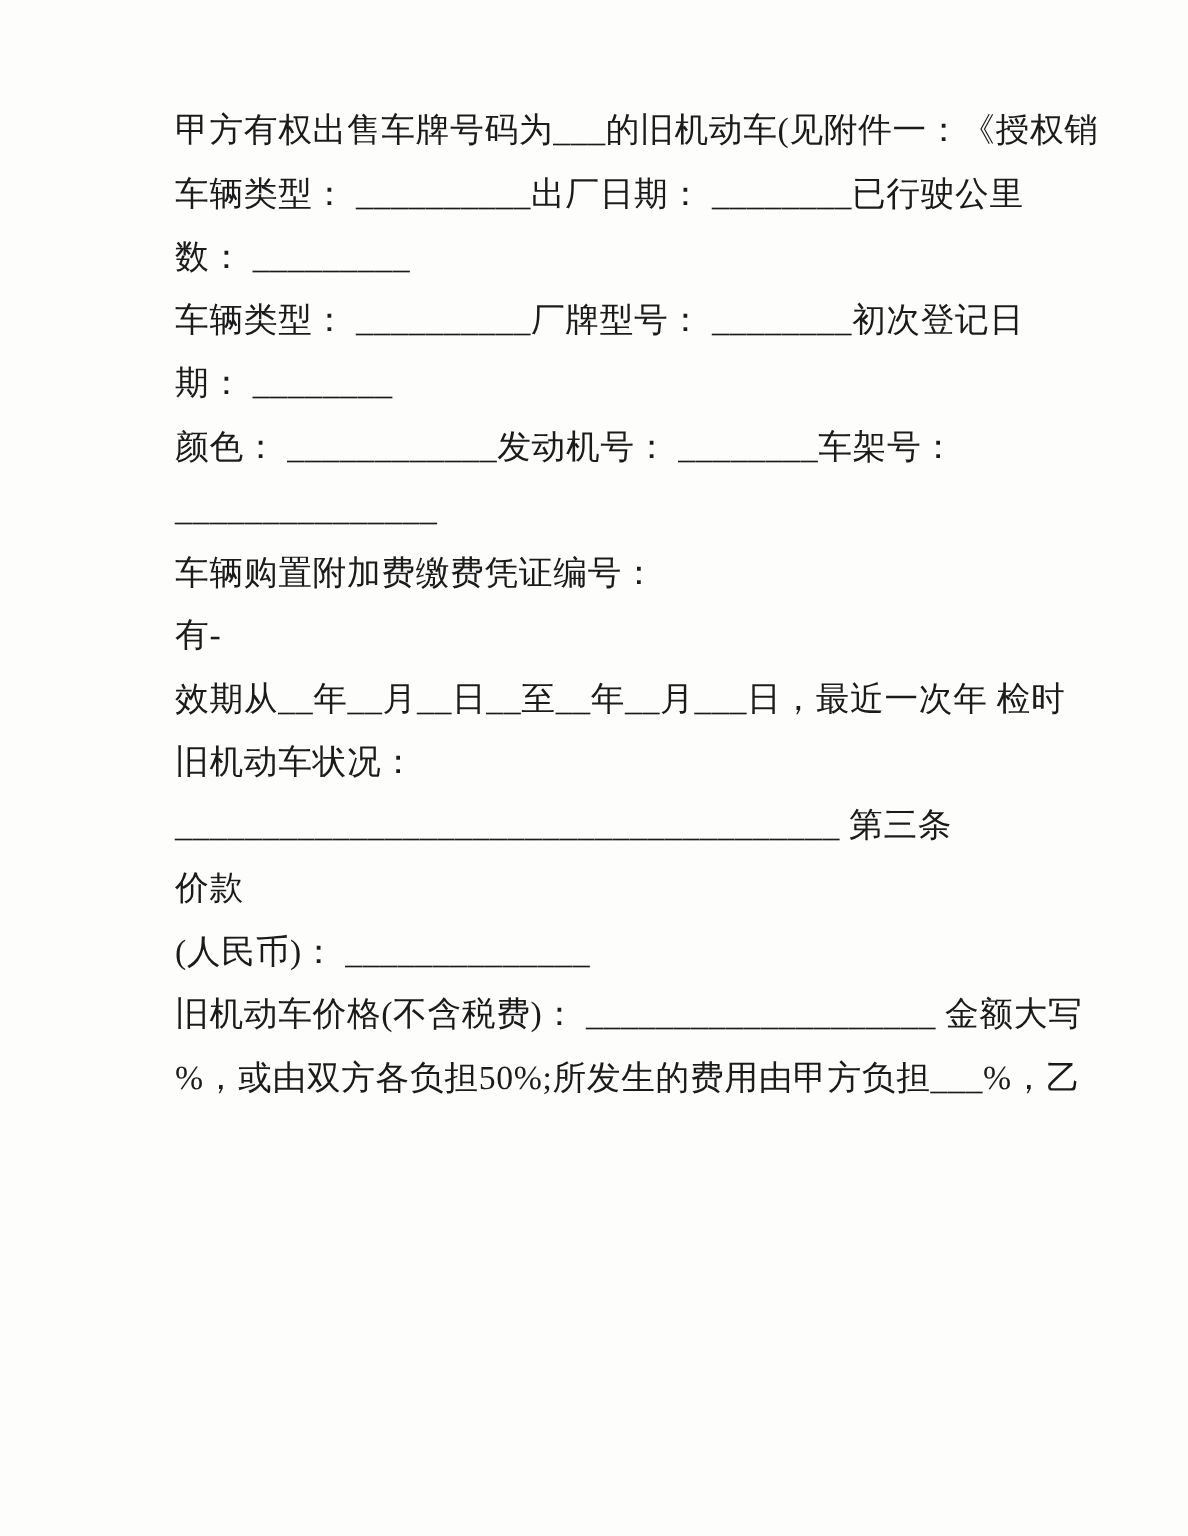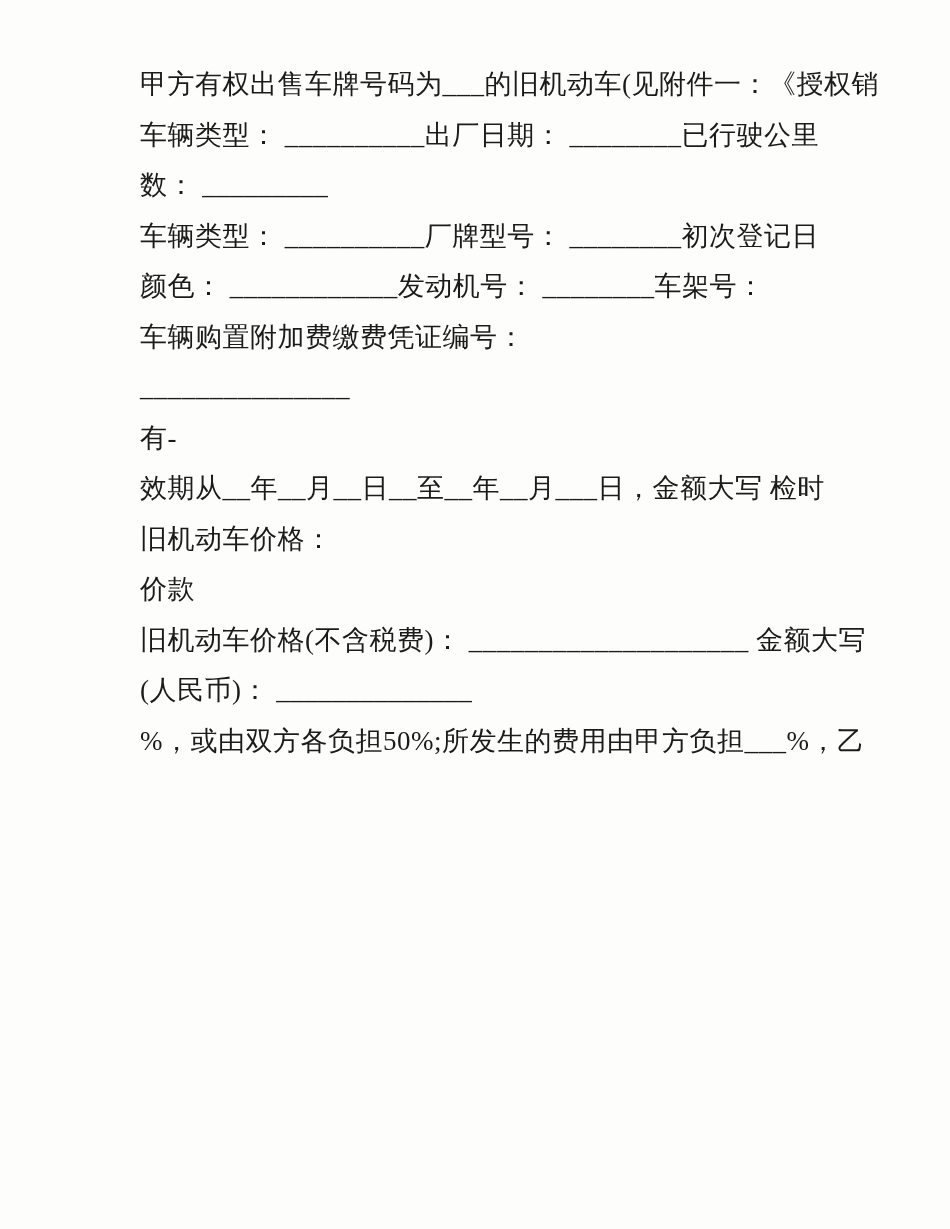--- a/index.html
+++ b/index.html
@@ -11,43 +11,45 @@
     height: 1229px;
     background: #fdfdfc;
     overflow: hidden;
     font-family: "Liberation Serif", "DejaVu Serif", serif;
   }
   .page {
     width: 950px;
     height: 1229px;
     background: #fdfdfc;
     box-sizing: border-box;
-    padding: 59px 120px 0 140px;
+    padding: 79px 120px 0 140px;
   }
   .doc-line {
     white-space: pre;
     font-size: 27px;
     line-height: 50.5px;
     height: 50.5px;
     color: #1b1b1b;
     letter-spacing: 0.5px;
     overflow: visible;
   }
 </style>
 </head>
 <body>
 
 <main class="page">
   <div class="doc-line">甲方有权出售车牌号码为___的旧机动车(见附件一：《授权销</div>
   <div class="doc-line">车辆类型： __________出厂日期： ________已行驶公里</div>
   <div class="doc-line">数： _________</div>
   <div class="doc-line">车辆类型： __________厂牌型号： ________初次登记日</div>
+  <div class="doc-line">期： ________</div>
   <div class="doc-line">颜色： ____________发动机号： ________车架号：</div>
+  <div class="doc-line">_______________</div>
   <div class="doc-line">车辆购置附加费缴费凭证编号：</div>
-  <div class="doc-line">_______________</div>
   <div class="doc-line">有-</div>
-  <div class="doc-line">效期从__年__月__日__至__年__月___日，金额大写 检时</div>
-  <div class="doc-line">旧机动车价格：</div>
+  <div class="doc-line">效期从__年__月__日__至__年__月___日，最近一次年 检时</div>
+  <div class="doc-line">旧机动车状况：</div>
+  <div class="doc-line">______________________________________ 第三条</div>
   <div class="doc-line">价款</div>
+  <div class="doc-line">(人民币)： ______________</div>
   <div class="doc-line">旧机动车价格(不含税费)： ____________________ 金额大写</div>
-  <div class="doc-line">(人民币)： ______________</div>
   <div class="doc-line">%，或由双方各负担50%;所发生的费用由甲方负担___%，乙</div>
 </main>
 
 </body></html>

